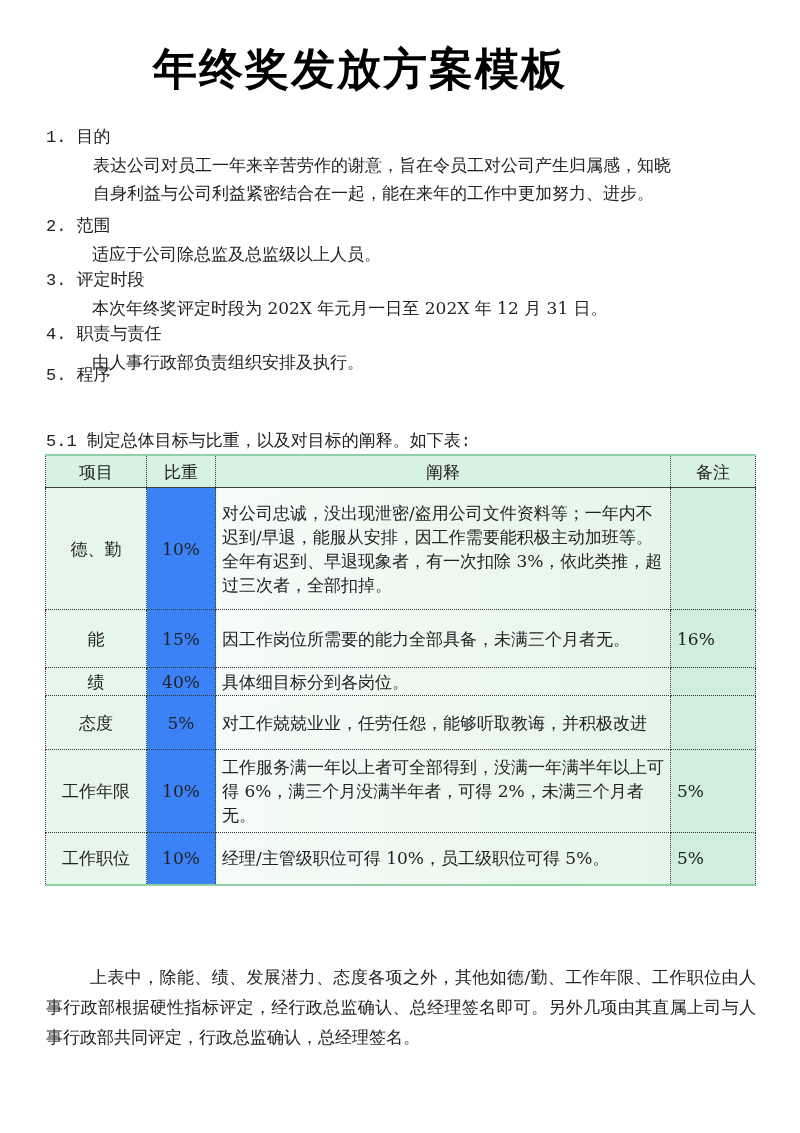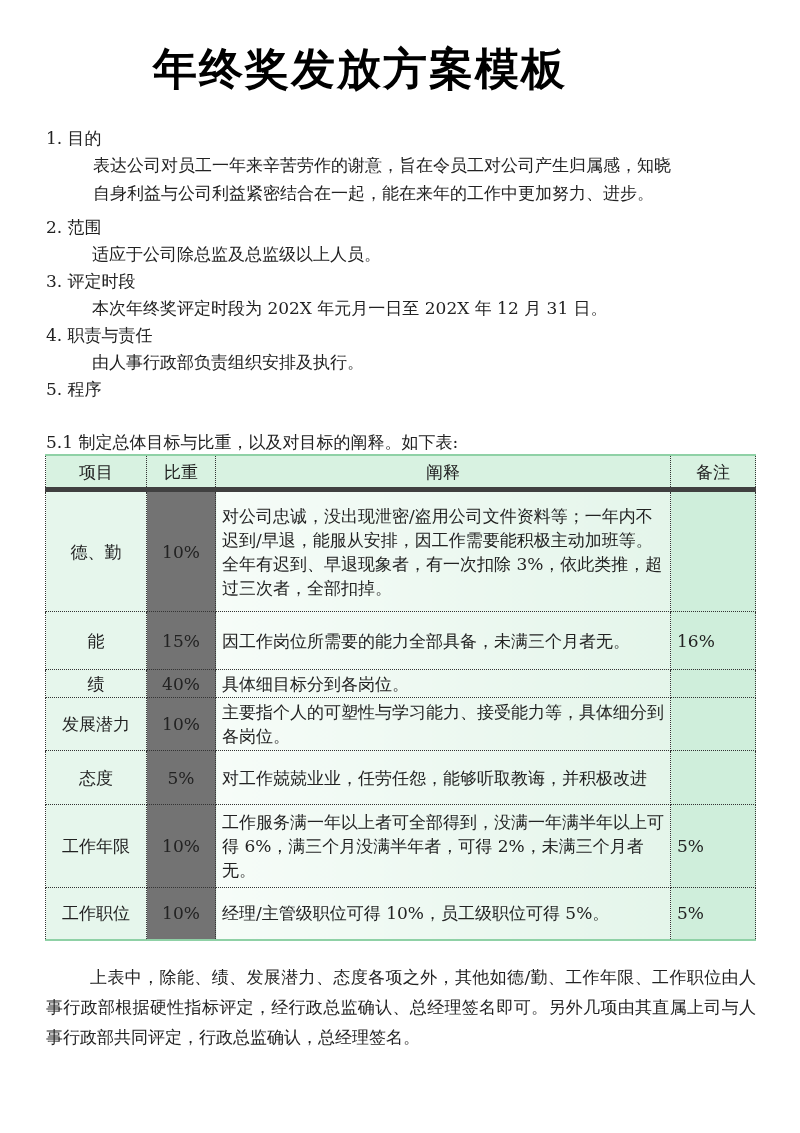--- a/index.html
+++ b/index.html
@@ -7,40 +7,40 @@
     width: 800px; height: 1133px; position: relative; overflow: hidden;
     font-family: "DejaVu Serif", "Liberation Serif", serif;
     color: #222;
   }
   .title {
     position: absolute; top: 40px; left: 0; width: 720px; text-align: center;
     font-family: "DejaVu Sans", "Liberation Sans", sans-serif;
     font-weight: bold; font-size: 44px; letter-spacing: 2px; color: #000;
   }
   .line { position: absolute; font-size: 17px; line-height: 24px; white-space: nowrap; }
-  .h { left: 46px; }
+  .h { left: 46px; font-family: Liberation Mono, monospace; }
   .p { left: 92px; }
   .p1 { left: 66px; margin-left: 27px; }
   table.t {
     position: absolute; left: 45px; top: 454px; width: 710px;
     border-collapse: collapse; table-layout: fixed;
     font-size: 17px; line-height: 24px;
     border-top: 2px solid #8fd1a6; border-bottom: 2px solid #8fd1a6;
   }
   table.t td, table.t th {
     border-left: 1px dotted #333; border-right: 1px dotted #333;
     border-top: 1px dotted #333; border-bottom: 1px dotted #333;
     padding: 0 6px; vertical-align: middle; font-weight: normal;
   }
   table.t thead th {
     background: #d8f2e1; text-align: center; height: 31px;
-    border-bottom: 5px solid #404040;
+    border-bottom: 1px solid #404040;
   }
   .c1 { background: #e6f6ec; text-align: center; }
-  .c2 { background: #737373; text-align: center; }
+  .c2 { background: #3b82f6; text-align: center; }
   .c3 { background: linear-gradient(90deg, #f6fcf8 0%, #e4f5ea 100%); text-align: left; }
   .c4 { background: #cfeedb; text-align: left; }
   .para {
     position: absolute; left: 46px; top: 962px; width: 710px;
     font-size: 17px; line-height: 30px; text-indent: 44px; text-align: justify;
   }
 </style>
 </head>
 <body>
 
@@ -52,21 +52,21 @@
 
 <div class="line h" style="top:215px">2. 范围</div>
 <div class="line p" style="top:242px">适应于公司除总监及总监级以上人员。</div>
 
 <div class="line h" style="top:269px">3. 评定时段</div>
 <div class="line p" style="top:296px">本次年终奖评定时段为 202X 年元月一日至 202X 年 12 月 31 日。</div>
 
 <div class="line h" style="top:323px">4. 职责与责任</div>
 <div class="line p" style="top:350px">由人事行政部负责组织安排及执行。</div>
 
-<div class="line h" style="top:377px">5. 程序</div>
+<div class="line h" style="top:364px">5. 程序</div>
 
 <div class="line h" style="top:430px">5.1 制定总体目标与比重，以及对目标的阐释。如下表:</div>
 
 <table class="t">
   <colgroup>
     <col style="width:101px">
       <col style="width:69px">
       <col style="width:455px">
       <col style="width:85px">
   </colgroup>
@@ -90,26 +90,20 @@
       <td class="c2">15%</td>
       <td class="c3">因工作岗位所需要的能力全部具备，未满三个月者无。</td>
       <td class="c4">16%</td>
     </tr>
     <tr style="height:28px">
       <td class="c1">绩</td>
       <td class="c2">40%</td>
       <td class="c3">具体细目标分到各岗位。</td>
       <td class="c4"></td>
     </tr>
-    <tr style="height:53px">
-      <td class="c1">发展潜力</td>
-      <td class="c2">10%</td>
-      <td class="c3">主要指个人的可塑性与学习能力、接受能力等，具体细分到各岗位。</td>
-      <td class="c4"></td>
-    </tr>
     <tr style="height:54px">
       <td class="c1">态度</td>
       <td class="c2">5%</td>
       <td class="c3">对工作兢兢业业，任劳任怨，能够听取教诲，并积极改进</td>
       <td class="c4"></td>
     </tr>
     <tr style="height:83px">
       <td class="c1">工作年限</td>
       <td class="c2">10%</td>
       <td class="c3">工作服务满一年以上者可全部得到，没满一年满半年以上可得 6%，满三个月没满半年者，可得 2%，未满三个月者无。</td>

